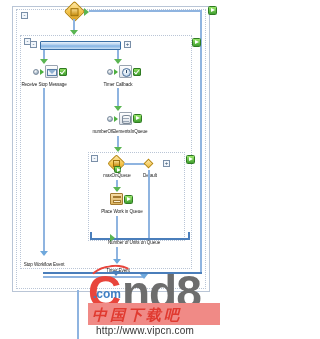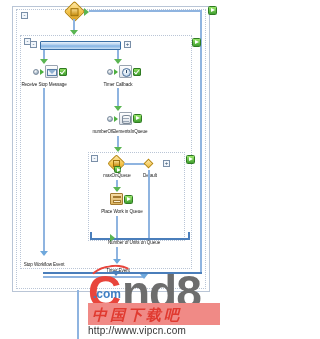--- a/index.html
+++ b/index.html
@@ -445,16 +445,16 @@
     <div class="wm-text wm-cnd8-c" style="left:88px; top:14px;">C</div>
     <div class="wm-text wm-cnd8-rest" style="left:122px; top:14px;">nd8</div>
 
     <div class="wm-swoosh" style="left:88px; top:10px; width:44px; height:26px; transform:rotate(-8deg);"></div>
 
     <div class="wm-text wm-com" style="left:93px; top:32px;">.com</div>
 
     <div class="wm-redbar" style="left:88px; top:48px; width:132px; height:22px;"></div>
     <div class="wm-cn" style="left:92px; top:51px;font-style:italic;">中国下载吧</div>
 
-    <div class="wm-url" style="left:88px; top:70px;">http://www.vipcn.com</div>
+    <div class="wm-url" style="left:96px; top:70px;">http://www.vipcn.com</div>
   </div>
 
 </div>
 
 </body></html>

